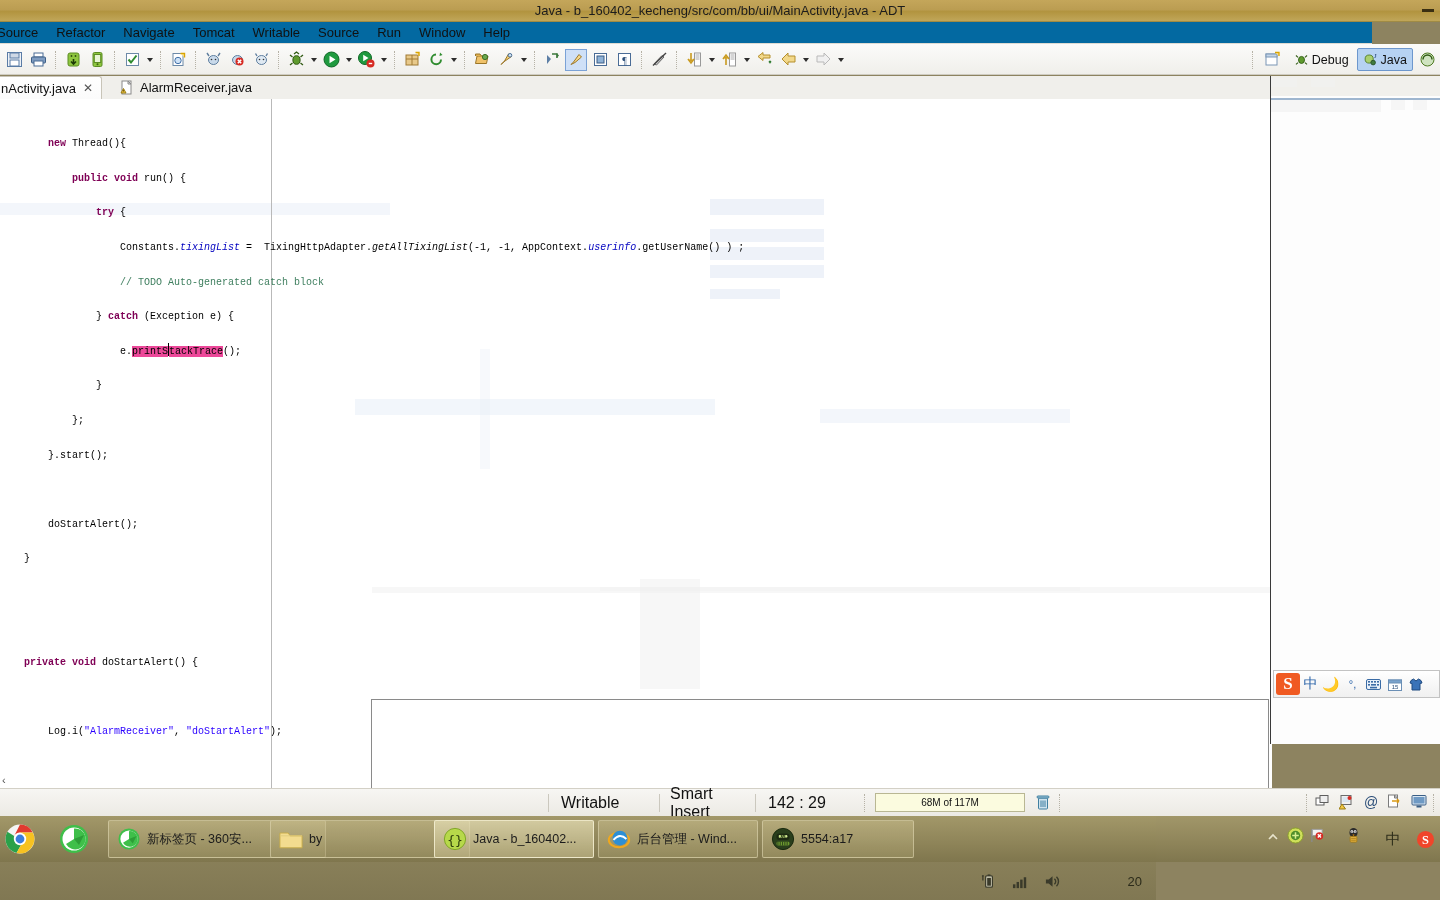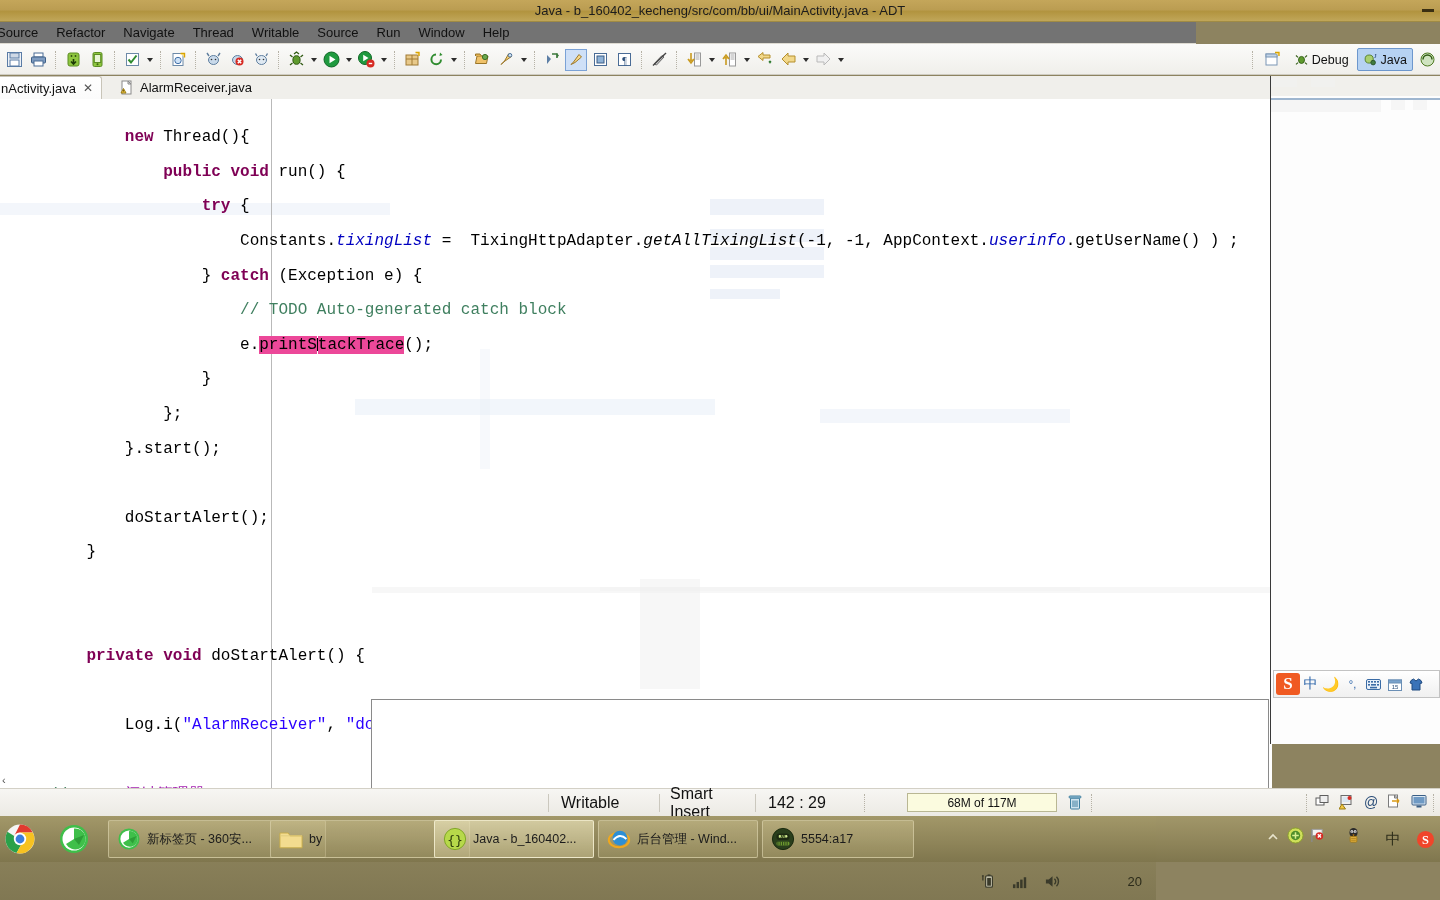--- a/index.html
+++ b/index.html
@@ -22,22 +22,22 @@
     line-height:22px; font-size:13px; color:#1c1c1c;
     font-family:"Liberation Sans",sans-serif;
   }
   #titlebar .min-btn {
     position:absolute; right:6px; top:9px; width:12px; height:3px;
     background:#3a2f12; cursor:pointer;
   }
 
   
   #menubar {
-    position:absolute; left:0; top:22px; width:1196px; height:22px;
-    background:#737373;
+    position:absolute; left:0; top:22px; width:1372px; height:22px;
+    background:#0369a1;
     border-bottom:1px solid #dedbd2;
   }
   #menubar .mi {
     float:left; line-height:22px; padding:0 9px; font-size:13px; color:#111;
     cursor:default; white-space:nowrap;
   }
   #menubar .mi:first-child { margin-left:-12px; }
 
   
   #toolbar {
@@ -86,23 +86,22 @@
     border-top-left-radius:3px; border-top-right-radius:3px;
   }
   .etab .x { margin-left:7px; font-size:12px; color:#555; }
 
   
   #editorWrap { position:absolute; left:0; top:99px; width:1272px; height:689px;
     background:#ffffff; overflow:hidden; }
   #codearea {
     position:absolute; left:0; top:0; width:1272px; height:689px;
     font-family:"Liberation Mono","DejaVu Sans Mono",monospace;
-    font-size:16px; line-height:17.3px; color:#000; white-space:pre;
-    padding-top:13px;
-    margin-left:48px;
+    font-size:10px; line-height:17.3px; color:#000; white-space:pre;
+    padding-top:19px;
   }
   #codearea .ln { height:17.3px; padding-left:0; }
   .k  { color:#7f0055; font-weight:bold; }     
   .s  { color:#2a00ff; }                        
   .c  { color:#3f7f5f; }                        
   .cj { color:#a21caf;font-family:Liberation Mono, monospace; }                        
   .f  { color:#0000c0; font-style:italic; }     
   .st { color:#000; font-style:italic; }        
   .sel{ background:#ec4899; }
   .caret { display:inline-block; width:1px; height:13px; background:#000;
@@ -131,21 +130,21 @@
   
   #statusbar { position:absolute; left:0; top:788px; width:1440px; height:28px;
     background:linear-gradient(to bottom,#f7f6f3,#eceae4);
     border-top:1px solid #d3d0c6; display:flex; align-items:center; }
   .sb-cell { height:28px; display:flex; align-items:center; font-size:16px;
     color:#111; padding:0 10px; }
   .sb-div { width:1px; height:18px; background:#cbc8be; }
   .sb-dot { width:1px; height:18px; border-left:1px dotted #b6b2a6; }
   #heapbar { width:150px; height:19px; background:#fbfbdf;
     border:1px solid #b9b793; display:flex; align-items:center;
-    justify-content:center; font-size:12px; color:#111; position:relative;margin-left:32px; }
+    justify-content:center; font-size:10px; color:#111; position:relative; }
   #heapbar .fill { position:absolute; left:0; top:0; bottom:0; width:58%;
     background:#fbfbdf; }
   #heapbar .txt { position:relative; }
   .trash { width:16px; height:17px; position:relative; cursor:pointer; }
 
   
   #imebar { position:absolute; left:1273px; top:670px; width:167px; height:28px;
     background:linear-gradient(to bottom,#ffffff,#f0f0f0);
     border:1px solid #c3c3c3; display:flex; align-items:center; }
   #imebar .logo { width:24px; height:22px; margin-left:2px;
@@ -192,21 +191,21 @@
 
 <div id="titlebar">
   <div class="t-text">Java - b_160402_kecheng/src/com/bb/ui/MainActivity.java - ADT</div>
   <div class="min-btn"></div>
 </div>
 
 <div id="menubar">
   <div class="mi">Source</div>
   <div class="mi">Refactor</div>
   <div class="mi">Navigate</div>
-  <div class="mi">Thread</div>
+  <div class="mi">Tomcat</div>
   <div class="mi">Writable</div>
   <div class="mi">Source</div>
   <div class="mi">Run</div>
   <div class="mi">Window</div>
   <div class="mi">Help</div>
 </div>
 
 <div id="toolbar">
   <div class="tb-item" style="margin-left:2px">
     <div class="tb-ico">
@@ -547,22 +546,22 @@
   <div class="ghost2" style="left:372px;top:488px;width:900px;height:6px;opacity:.55"></div>
   <div class="ghost2" style="left:600px;top:488px;width:480px;height:4px;opacity:.45"></div>
 
   <div class="vline" style="left:271px"></div>
 
   <div id="codearea">
 <div class="ln"><span>        </span><span class="k">new</span> Thread(){</div>
 <div class="ln">            <span class="k">public</span> <span class="k">void</span> run() {</div>
 <div class="ln">                <span class="k">try</span> {</div>
 <div class="ln">                    Constants.<span class="f">tixingList</span> =  TixingHttpAdapter.<span class="st">getAllTixingList</span>(-1, -1, AppContext.<span class="f">userinfo</span>.getUserName() ) ;</div>
+<div class="ln">                    <span class="c">// TODO Auto-generated catch block</span></div>
 <div class="ln">                } <span class="k">catch</span> (Exception e) {</div>
-<div class="ln">                    <span class="c">// TODO Auto-generated catch block</span></div>
 <div class="ln">                    e.<span class="sel">printS</span><span class="caret"></span><span class="sel">tackTrace</span>();</div>
 <div class="ln">                }</div>
 <div class="ln">            };</div>
 <div class="ln">        }.start();</div>
 <div class="ln"> </div>
 <div class="ln">        doStartAlert();</div>
 <div class="ln">    }</div>
 <div class="ln"> </div>
 <div class="ln"> </div>
 <div class="ln">    <span class="k">private</span> <span class="k">void</span> doStartAlert() {</div>

